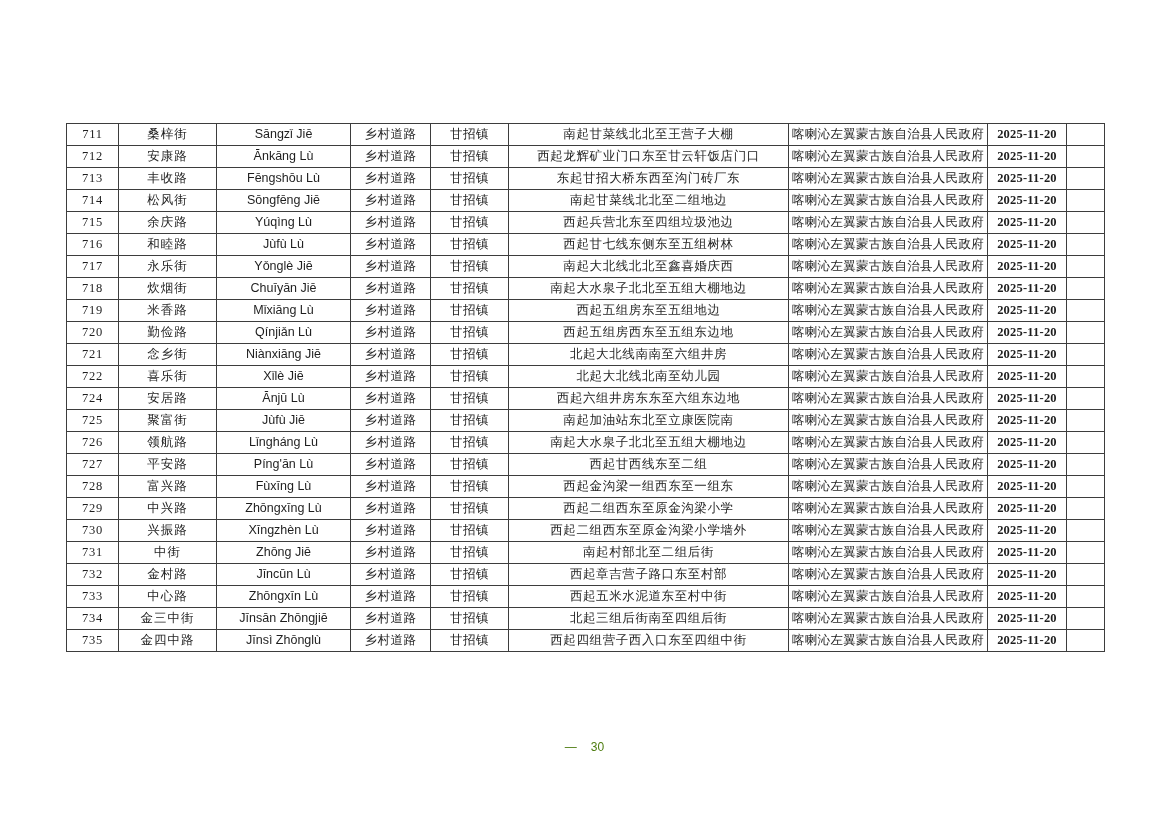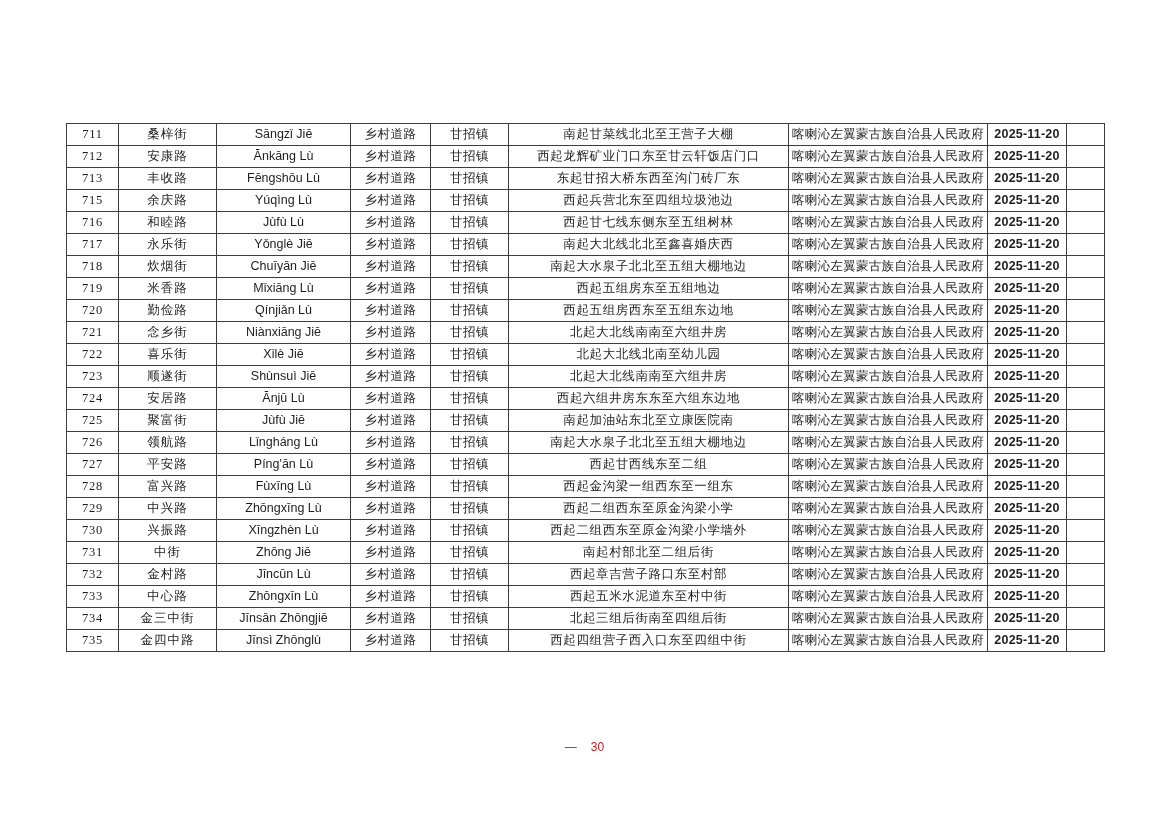--- a/index.html
+++ b/index.html
@@ -48,34 +48,34 @@
   }
   td.c-type, td.c-town { letter-spacing: 0.5px; }
   td.c-desc {
     text-align: left;
     padding-left: 7px;
     letter-spacing: 0.6px;
     margin-left: 12px;
   }
   td.c-gov { letter-spacing: 0.3px; }
   td.c-date {
-    font-family: Liberation Sans, sans-serif;
+    font-family: Liberation Serif, serif;
     font-weight: bold;
     font-size: 11.5px;
     letter-spacing: 0.2px;
     color: #111;
   }
   .footer {
     position: absolute;
     top: 740px; left: 0;
     width: 100%;
     text-align: center;
     font-family: "Liberation Sans", "DejaVu Sans", sans-serif;
     font-size: 12px;
-    color: #b91c1c;
+    color: #4d7c0f;
   }
   .footer .dash { margin-right: 14px; }
 </style>
 </head>
 <body>
 
 <div class="page">
 
   <table class="road-table">
     <colgroup>
@@ -117,20 +117,31 @@
     <td class="c-name">丰收路</td>
     <td class="c-pinyin">Fēngshōu Lù</td>
     <td class="c-type">乡村道路</td>
     <td class="c-town">甘招镇</td>
     <td class="c-desc">东起甘招大桥东西至沟门砖厂东</td>
     <td class="c-gov">喀喇沁左翼蒙古族自治县人民政府</td>
     <td class="c-date">2025-11-20</td>
     <td class="c-note"></td>
   </tr>
         <tr>
+    <td class="c-no">714</td>
+    <td class="c-name">松风街</td>
+    <td class="c-pinyin">Sōngfēng Jiē</td>
+    <td class="c-type">乡村道路</td>
+    <td class="c-town">甘招镇</td>
+    <td class="c-desc">南起甘菜线北北至二组地边</td>
+    <td class="c-gov">喀喇沁左翼蒙古族自治县人民政府</td>
+    <td class="c-date">2025-11-20</td>
+    <td class="c-note"></td>
+  </tr>
+        <tr>
     <td class="c-no">715</td>
     <td class="c-name">余庆路</td>
     <td class="c-pinyin">Yúqìng Lù</td>
     <td class="c-type">乡村道路</td>
     <td class="c-town">甘招镇</td>
     <td class="c-desc">西起兵营北东至四组垃圾池边</td>
     <td class="c-gov">喀喇沁左翼蒙古族自治县人民政府</td>
     <td class="c-date">2025-11-20</td>
     <td class="c-note"></td>
   </tr>
@@ -205,31 +216,20 @@
     <td class="c-name">喜乐街</td>
     <td class="c-pinyin">Xǐlè Jiē</td>
     <td class="c-type">乡村道路</td>
     <td class="c-town">甘招镇</td>
     <td class="c-desc">北起大北线北南至幼儿园</td>
     <td class="c-gov">喀喇沁左翼蒙古族自治县人民政府</td>
     <td class="c-date">2025-11-20</td>
     <td class="c-note"></td>
   </tr>
         <tr>
-    <td class="c-no">723</td>
-    <td class="c-name">顺遂街</td>
-    <td class="c-pinyin">Shùnsuì Jiē</td>
-    <td class="c-type">乡村道路</td>
-    <td class="c-town">甘招镇</td>
-    <td class="c-desc">北起大北线南南至六组井房</td>
-    <td class="c-gov">喀喇沁左翼蒙古族自治县人民政府</td>
-    <td class="c-date">2025-11-20</td>
-    <td class="c-note"></td>
-  </tr>
-        <tr>
     <td class="c-no">724</td>
     <td class="c-name">安居路</td>
     <td class="c-pinyin">Ānjū Lù</td>
     <td class="c-type">乡村道路</td>
     <td class="c-town">甘招镇</td>
     <td class="c-desc">西起六组井房东东至六组东边地</td>
     <td class="c-gov">喀喇沁左翼蒙古族自治县人民政府</td>
     <td class="c-date">2025-11-20</td>
     <td class="c-note"></td>
   </tr>

